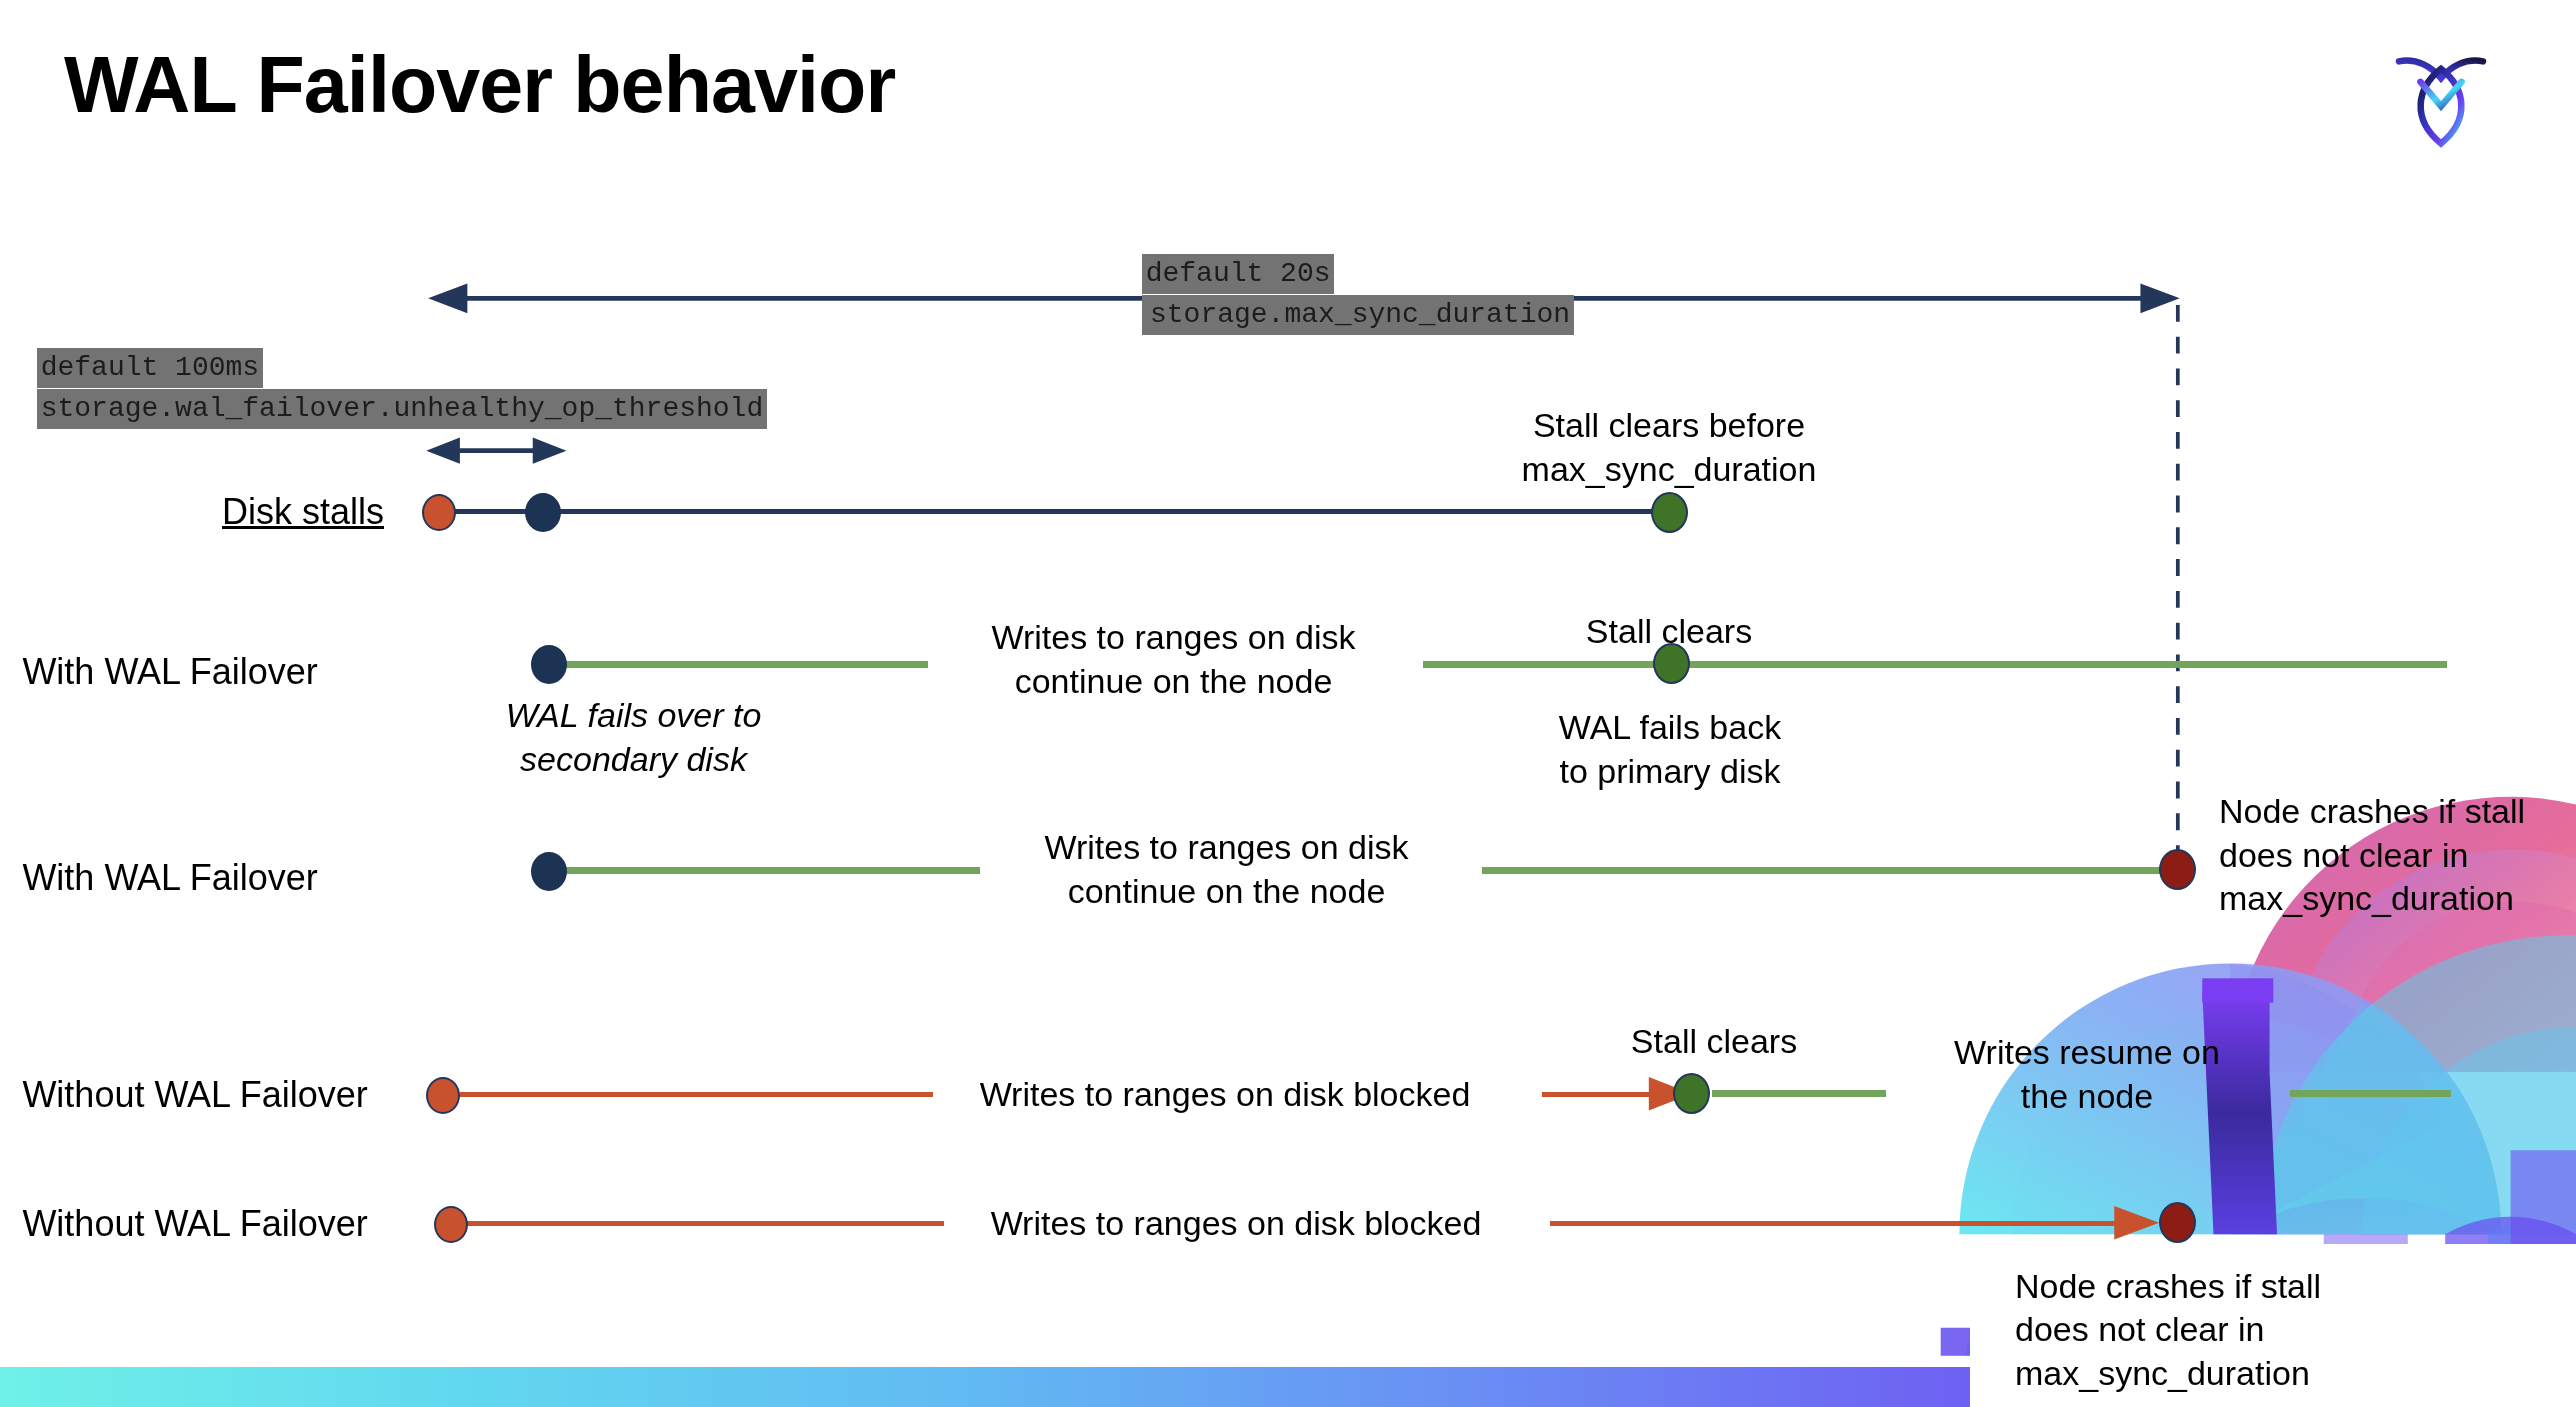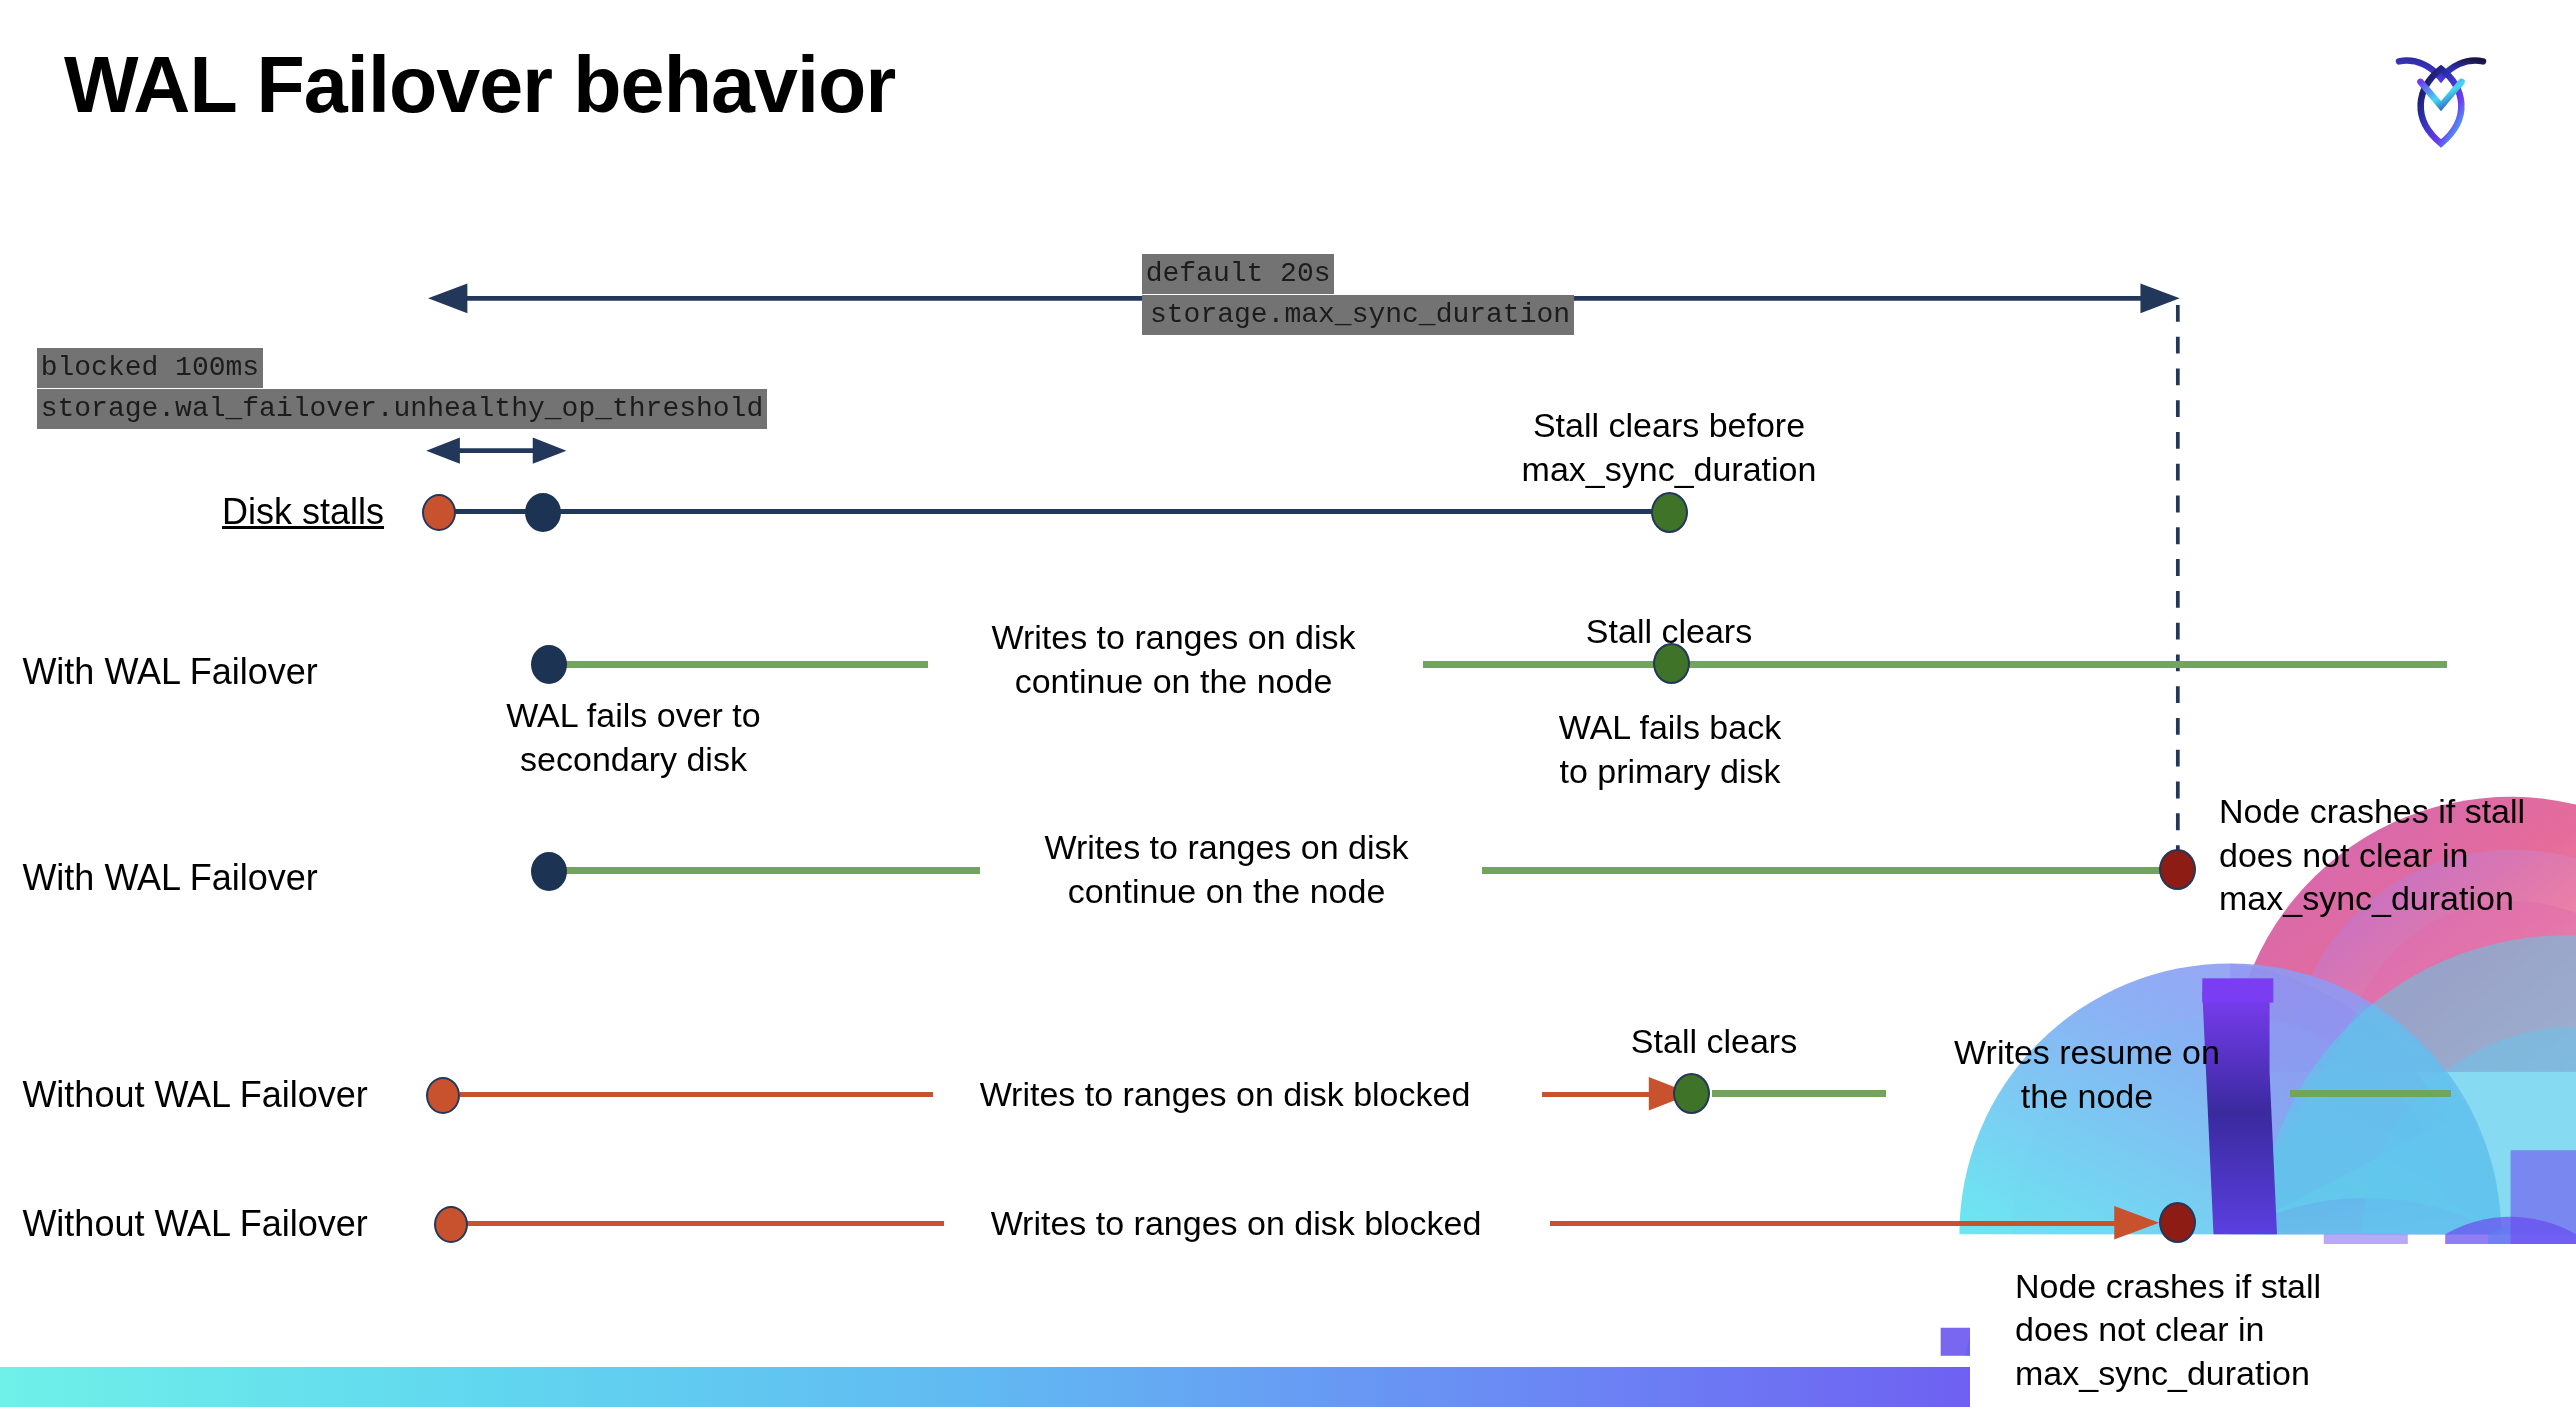--- a/index.html
+++ b/index.html
@@ -176,21 +176,21 @@
     <polygon points="606,482 570,468 570,496" fill="#23375b"></polygon>
 
     <polygon points="1810,1170 1764,1152 1764,1188" fill="#c8512e"></polygon>
 
     <polygon points="2310,1308 2262,1290 2262,1326" fill="#c8512e"></polygon>
   </svg>
 
   <div class="code" style="left:1142px;top:254px;">default 20s</div>
   <div class="code" style="left:1142px;top:295px;padding-left:8px;">storage.max_sync_duration</div>
 
-  <div class="code" style="left:37px;top:348px;">blocked 100ms</div>
+  <div class="code" style="left:37px;top:348px;">default 100ms</div>
   <div class="code" style="left:37px;top:389px;">storage.wal_failover.unhealthy_op_threshold</div>
 
   <div class="rowlabel" style="left:222px;top:494px;text-decoration:underline;">Disk stalls</div>
 
   <div class="seg navy" style="left:439px;top:509px;width:1234px;"></div>
   <div class="dot orange" style="left:422px;top:494px;width:34px;height:37px;"></div>
   <div class="dot navy" style="left:525px;top:493px;width:36px;height:39px;"></div>
   <div class="dot green" style="left:1651px;top:492px;width:37px;height:41px;"></div>
 
   <div class="lbl c" style="left: 1482px; top: 404px; width: 374px; white-space: pre-line;">Stall clears before
@@ -199,21 +199,21 @@
   <div class="rowlabel" style="left:22.4px;top:654px;">With WAL Failover</div>
 
   <div class="seg green" style="left:550px;top:661px;width:378px;"></div>
   <div class="seg green" style="left:1423px;top:661px;width:1024px;"></div>
   <div class="dot navy" style="left:531px;top:645px;width:36px;height:39px;"></div>
   <div class="dot green" style="left:1653px;top:643px;width:37px;height:41px;"></div>
 
   <div class="lbl c" style="left: 935px; top: 616px; width: 477px; white-space: pre-line;">Writes to ranges on disk
 continue on the node</div>
   <div class="lbl c" style="left: 1510px; top: 610px; width: 318px; white-space: pre-line;">Stall clears</div>
-  <div class="lbl c" style="left: 437px; top: 694px; width: 393px; white-space: pre-line;">WAL fails over to
+  <div class="lbl c" style="left: 437px; top: 694px; width: 393px; white-space: pre-line; font-style: italic;">WAL fails over to
 secondary disk</div>
   <div class="lbl c" style="left: 1497px; top: 706px; width: 346px; white-space: pre-line;">WAL fails  back
 to primary disk</div>
 
   <div class="rowlabel" style="left:22.4px;top:860px;">With WAL Failover</div>
 
   <div class="seg green" style="left:550px;top:867px;width:430px;"></div>
   <div class="seg green" style="left:1482px;top:867px;width:694px;"></div>
   <div class="dot navy" style="left:531px;top:852px;width:36px;height:39px;"></div>
   <div class="dot darkred" style="left:2159px;top:849px;width:37px;height:41px;"></div>

